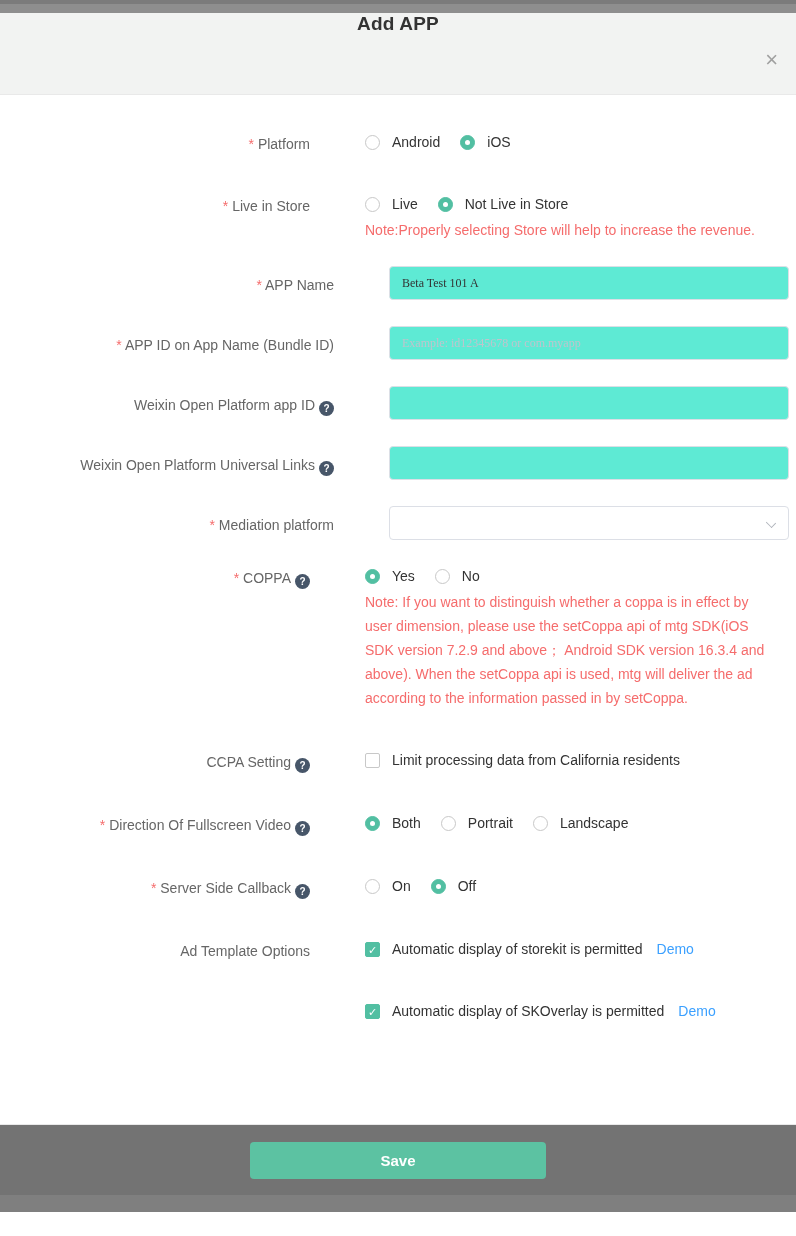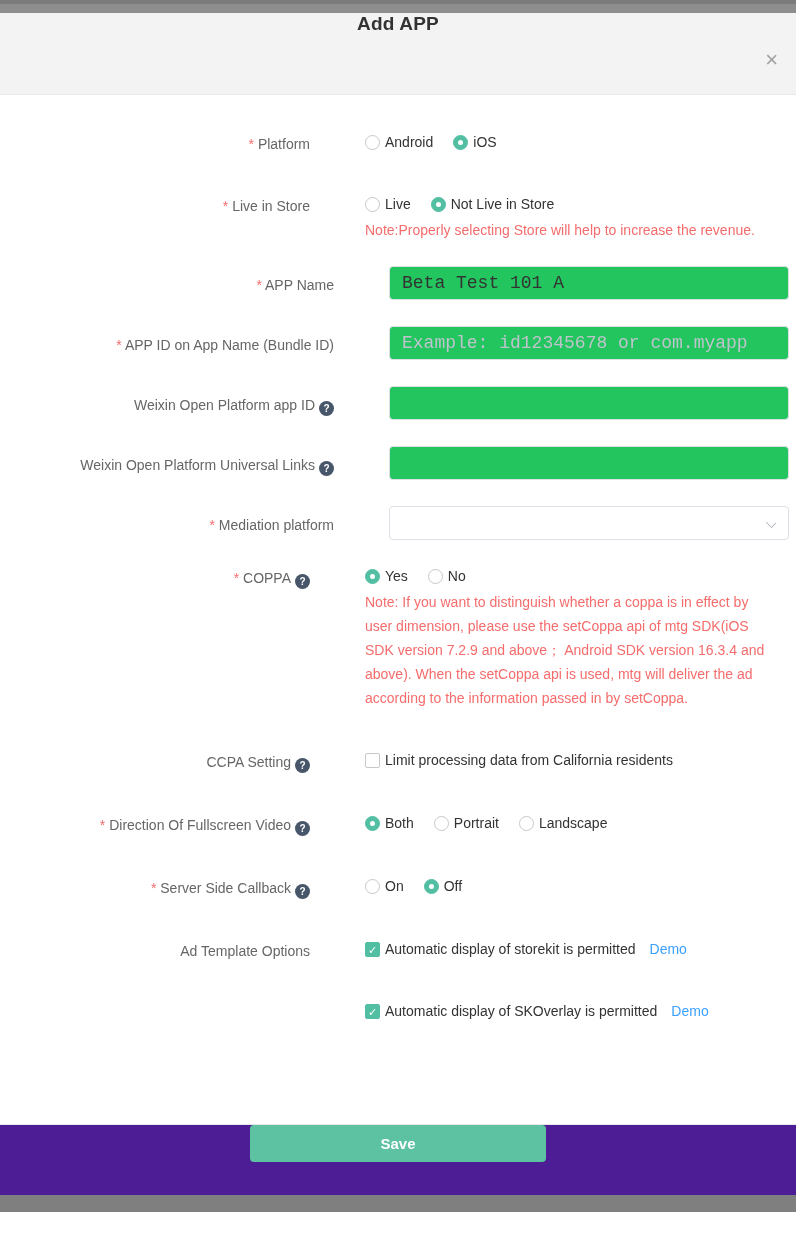--- a/index.html
+++ b/index.html
@@ -43,56 +43,56 @@
 
   .radio {
     width: 15px; height: 15px; border-radius: 50%; border: 1px solid #c8c8c8;
     background: #fff; display: inline-block; position: relative; flex: none; cursor: pointer;
   }
   .radio.sel { background: #52bfa2; border-color: #52bfa2; }
   .radio.sel::after {
     content: ""; position: absolute; left: 50%; top: 50%; width: 5px; height: 5px;
     margin: -2.5px 0 0 -2.5px; border-radius: 50%; background: #fff;
   }
-  .opt-label { font-size: 14px; color: #333; margin: 0 20px 0 5px; cursor: pointer; }
+  .opt-label { font-size: 14px; color: #333; margin: 0 20px 0 12px; cursor: pointer; }
   .opt-label.last { margin-right: 0; }
 
   .cb {
     width: 15px; height: 15px; border: 1px solid #c8c8c8; border-radius: 2px;
     background: #fff; display: inline-block; flex: none; cursor: pointer;
     font-size: 11px; line-height: 14px; text-align: center; color: transparent;
   }
   .cb.checked { background: #52bfa2; border-color: #52bfa2; color: #fff; }
 
   .text-input {
     width: 400px; height: 34px; border: 1px solid #dcdfe6; border-radius: 4px;
-    padding: 0 12px; font-size: 18px; color: #333; outline: none;
-    font-family: Liberation Mono, monospace; background: #22c55e;
+    padding: 0 12px; font-size: 12px; color: #333; outline: none;
+    font-family: Liberation Serif, serif; background: #5eead4;
   }
   .text-input::placeholder { color: #bfc4cc; }
 
   .select-box {
     width: 400px; height: 34px; border: 1px solid #dcdfe6; border-radius: 4px;
     background: #fff; position: relative; cursor: pointer;
     display: flex; align-items: center; padding: 0 30px 0 12px;
     font-size: 14px; color: #333;
   }
   .chevron {
     position: absolute; right: 13px; top: 12px; width: 8px; height: 8px;
     border-right: 1.5px solid #b0b4bb; border-bottom: 1.5px solid #b0b4bb;
     transform: rotate(45deg) scale(1, .8);
   }
 
   .note { font-size: 14px; color: #f56c6c; line-height: 24px; margin-top: 4px; }
 
   .demo-link { font-size: 14px; color: #3ba0ff; margin-left: 14px; cursor: pointer; text-decoration: none; }
 
   .modal-footer {
-    height: 71px; background: #4c1d95; border-top: 1px solid #e9e9e9;
-    display: flex; justify-content: center;
+    height: 71px; background: #737373; border-top: 1px solid #e9e9e9;
+    display: flex; align-items: center; justify-content: center;
   }
   .save-btn {
     width: 296px; height: 37px; background: #5cc2a2; border: none; border-radius: 4px;
     color: #fff; font-size: 15px; font-weight: 600; cursor: pointer;
     font-family: "Liberation Sans", sans-serif;
   }
 </style>
 </head>
 <body>
 

